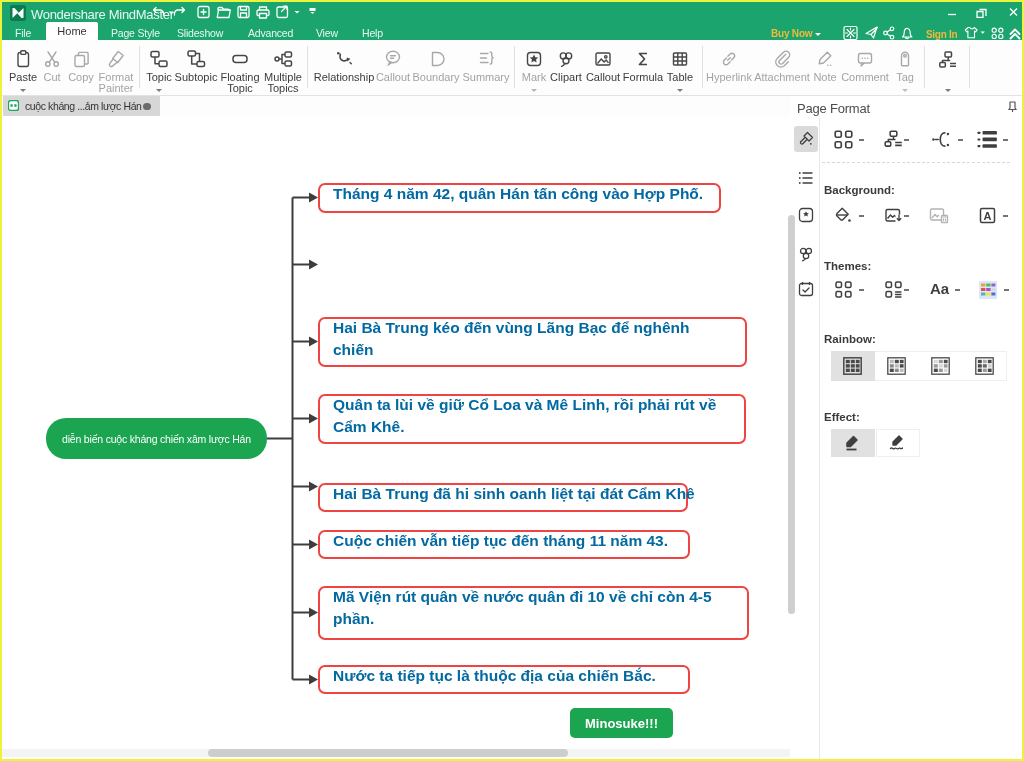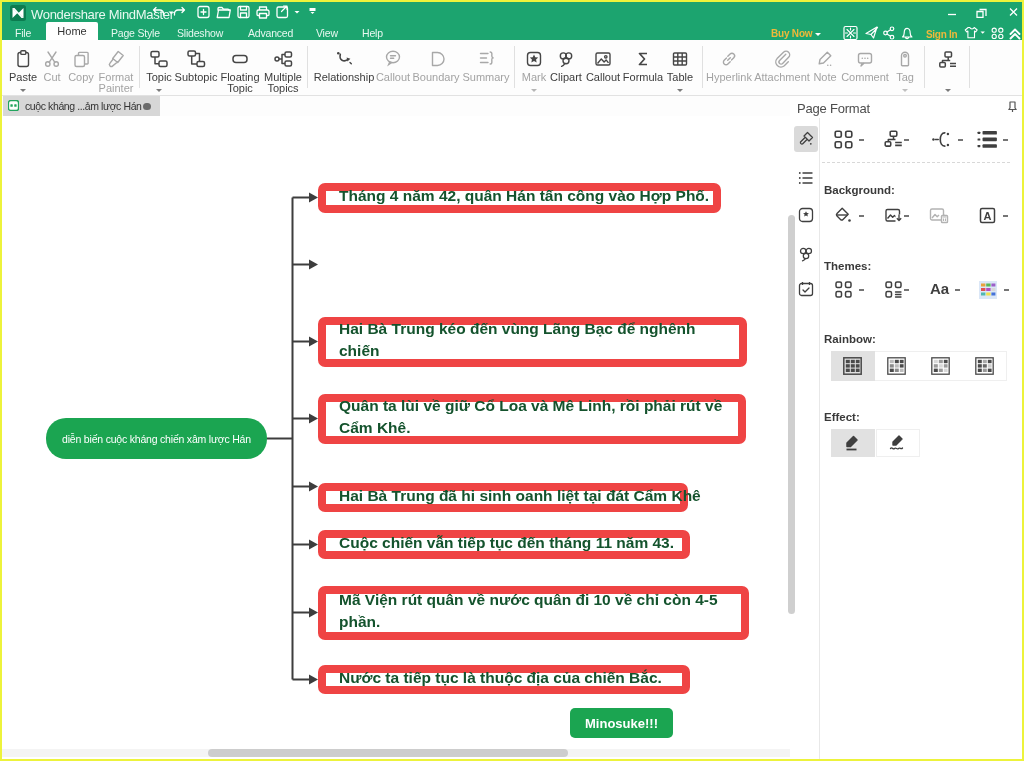--- a/index.html
+++ b/index.html
@@ -20,21 +20,21 @@
 .ddrow { position:absolute; bottom:4px; left:0; right:0; text-align:center; line-height:3px; }
 .rbtn.dis { color:#a3a3a3; }
 .rbtn .lbl { margin-top:1px; line-height:11px; }
 .rsep { position:absolute; top:6px; height:42px; width:1px; background:#e0e0e0; }
 .dd { display:inline-block; width:0; height:0; border-left:3px solid transparent; border-right:3px solid transparent; border-top:3px solid #7a7a7a; }
 
 #tabbar { left:2px; top:96px; width:788px; height:20px; background:#fdfdfd; z-index:3; }
 #doctab { position:absolute; left:1px; top:0; width:157px; height:20px; background:#d7d7d7; color:#333; }
 
 #canvas { left:2px; top:114px; width:790px; height:645px; background:#ffffff; }
-.node { position:absolute; background:#fff; border:8px solid #ef4444; border-radius:7px; color:#14532d; font-weight:bold; font-size:15.5px; display:flex; align-items:center; }
+.node { position:absolute; background:#fff; border:2px solid #ef4444; border-radius:7px; color:#0369a1; font-weight:bold; font-size:15.5px; display:flex; }
 .node .in { padding-left:13px; padding-right:6px; line-height:22px; white-space:nowrap; position:relative; top:-2px; }
 .gr { position:absolute; background:#1ba551; color:#fff; font-weight:bold; }
 
 #panel { left:792px; top:96px; width:230px; height:663px; background:#fff; }
 #panel .hdr { position:absolute; left:5px; top:5px; font-size:13px; letter-spacing:-0.2px; color:#4d4d4d; }
 #strip { position:absolute; left:0; top:22px; width:28px; height:641px; border-right:1px solid #e8e8e8; }
 .sel { background:#dadada; border-radius:3px; }
 .plbl { position:absolute; font-size:11.5px; font-weight:bold; color:#3a3a3a; }
 .pcell { position:absolute; }
 .pdd { position:absolute; width:4.5px; height:2px; background:#757575; }

